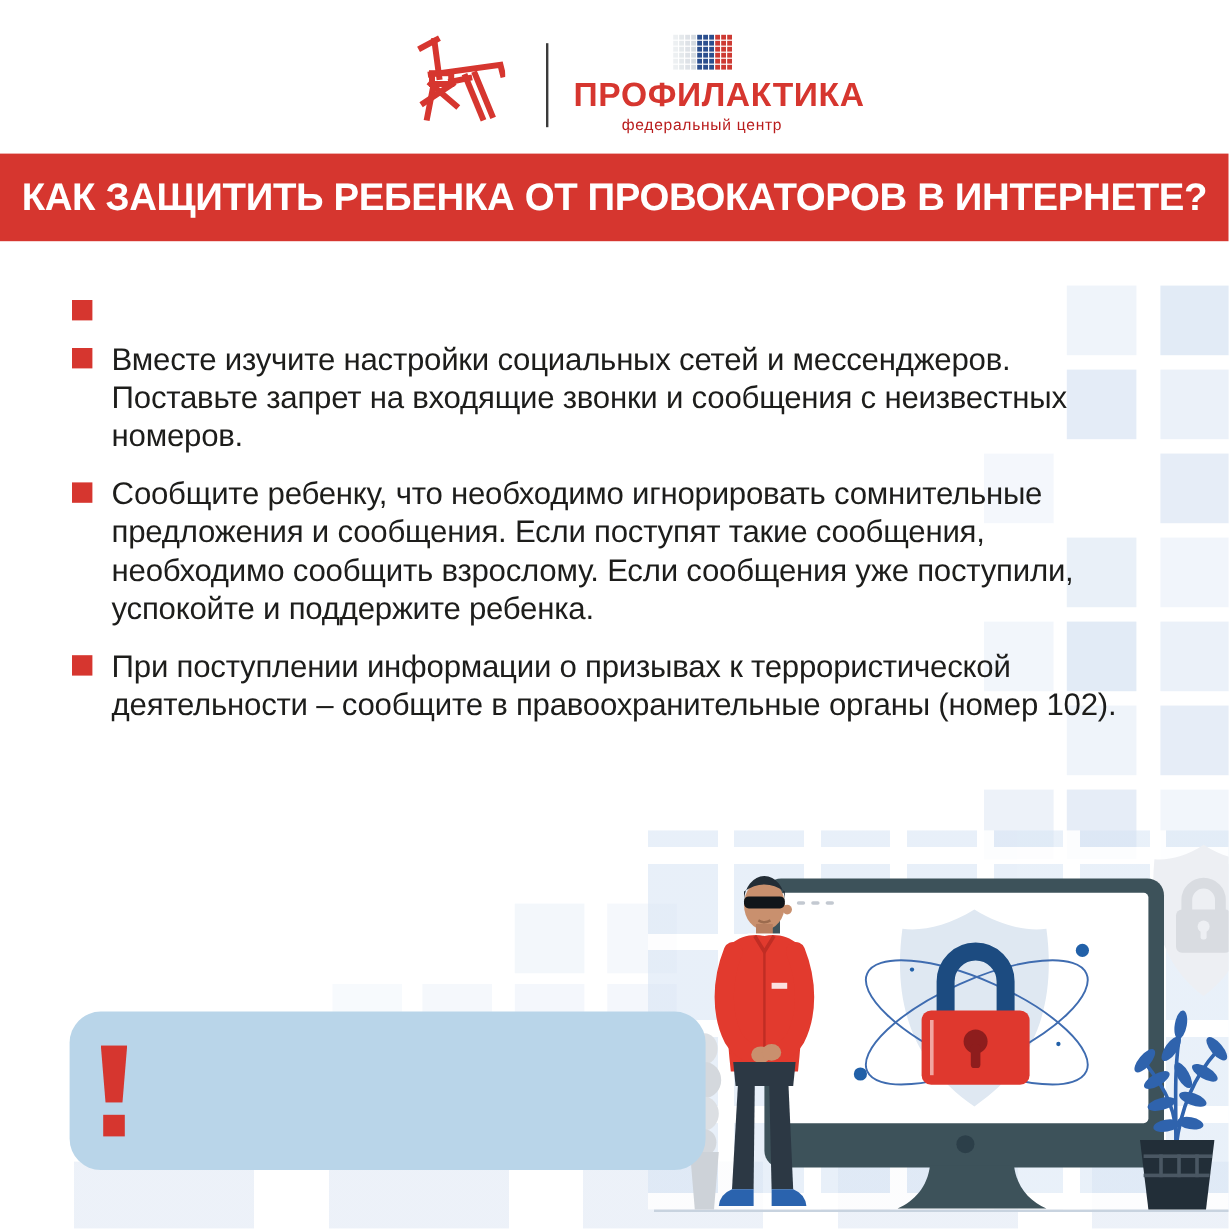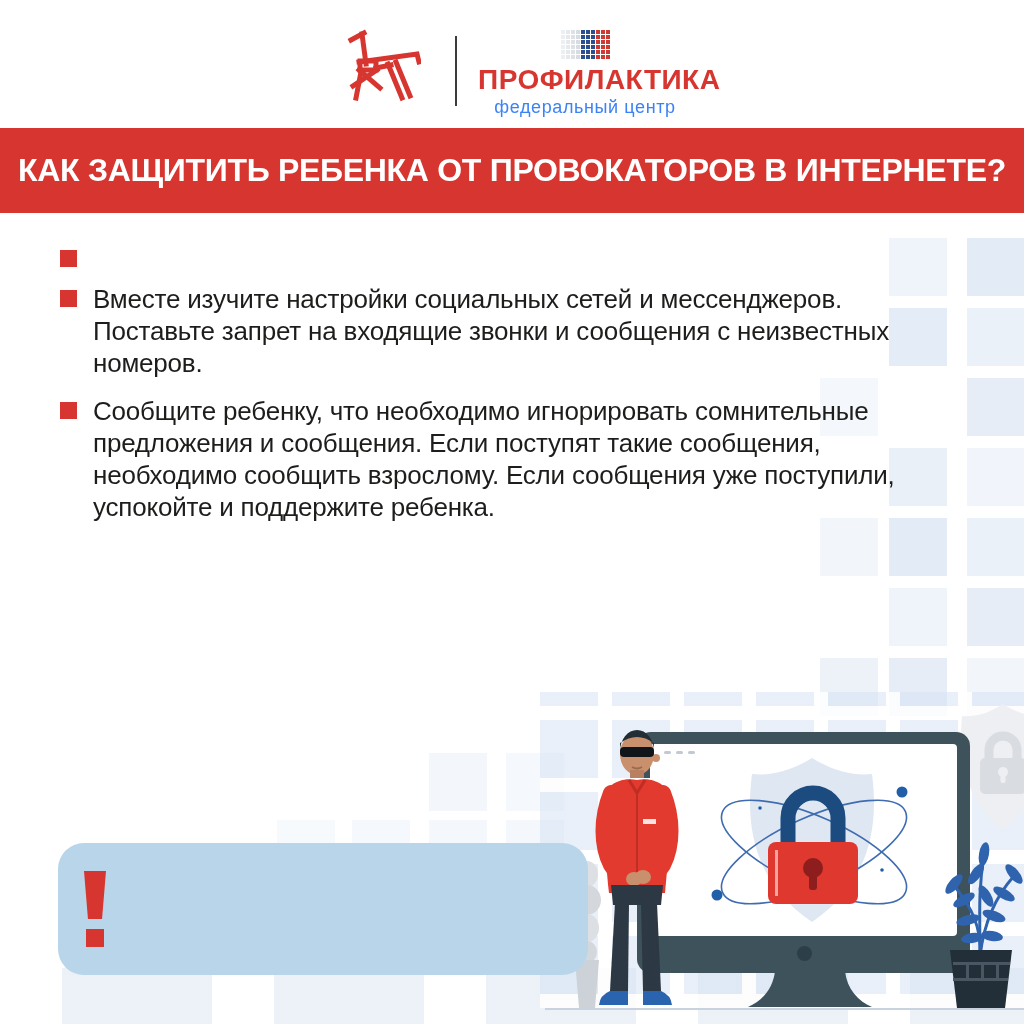--- a/index.html
+++ b/index.html
@@ -22,24 +22,24 @@
     opacity:.8;
   }
   
   .header{position:absolute;left:0;top:0;width:1024px;height:128px;background:#ffffff;}
   .chair-logo{position:absolute;left:333px;top:24px;}
   .logo-divider{position:absolute;left:455px;top:36px;width:2px;height:70px;background:#3b3b3b;}
   .brand{position:absolute;left:478px;top:20px;width:214px;text-align:center;}
   .flag-mosaic{display:inline-grid;grid-template-columns:repeat(10,4px);grid-auto-rows:4px;gap:1px;margin-bottom:6px;}
   .flag-cell{width:4px;height:4px;}
   .brand-title{font-size:28px;font-weight:bold;color:#d6362f;letter-spacing:.5px;line-height:30px;}
-  .brand-subtitle{font-size:18px;color:#3b82f6;letter-spacing:.6px;margin-top:2px;}
+  .brand-subtitle{font-size:13px;color:#b91c1c;letter-spacing:.6px;margin-top:2px;}
   
   .banner{
-    position:absolute;left:0;top:128px;width:1024px;height:85px;background:#d6362f;
+    position:absolute;left:0;top:128px;width:1024px;height:73px;background:#d6362f;
     display:flex;align-items:center;justify-content:center;
   }
   .banner-title{
     color:#ffffff;font-size:32px;font-weight:bold;letter-spacing:-.3px;white-space:nowrap;
   }
   
   .bullets{position:absolute;left:60px;top:243px;width:890px;}
   .bullet-item{display:flex;margin-bottom:16px;}
   .bullet-marker{flex:0 0 17px;width:17px;height:17px;background:#d6362f;margin-top:7px;margin-right:16px;}
   .bullet-text{
@@ -206,20 +206,25 @@
       <div class="bullet-text">Вместе изучите настройки социальных сетей и мессенджеров.
 Поставьте запрет на входящие звонки и сообщения с неизвестных
 номеров.</div>
     </div>
     <div class="bullet-item">
       <div class="bullet-marker"></div>
       <div class="bullet-text">Сообщите ребенку, что необходимо игнорировать сомнительные
 предложения и сообщения. Если поступят такие сообщения,
 необходимо сообщить взрослому. Если сообщения уже поступили,
 успокойте и поддержите ребенка.</div>
+    </div>
+    <div class="bullet-item">
+      <div class="bullet-marker"></div>
+      <div class="bullet-text">При поступлении информации о призывах к террористической
+деятельности – сообщите в правоохранительные органы (номер 102).</div>
     </div>
   </div>
 
   <div class="reminder-box">
     <div class="exclamation">
       <div class="bar"></div>
         <div class="dot"></div>
     </div>
   </div>
 

